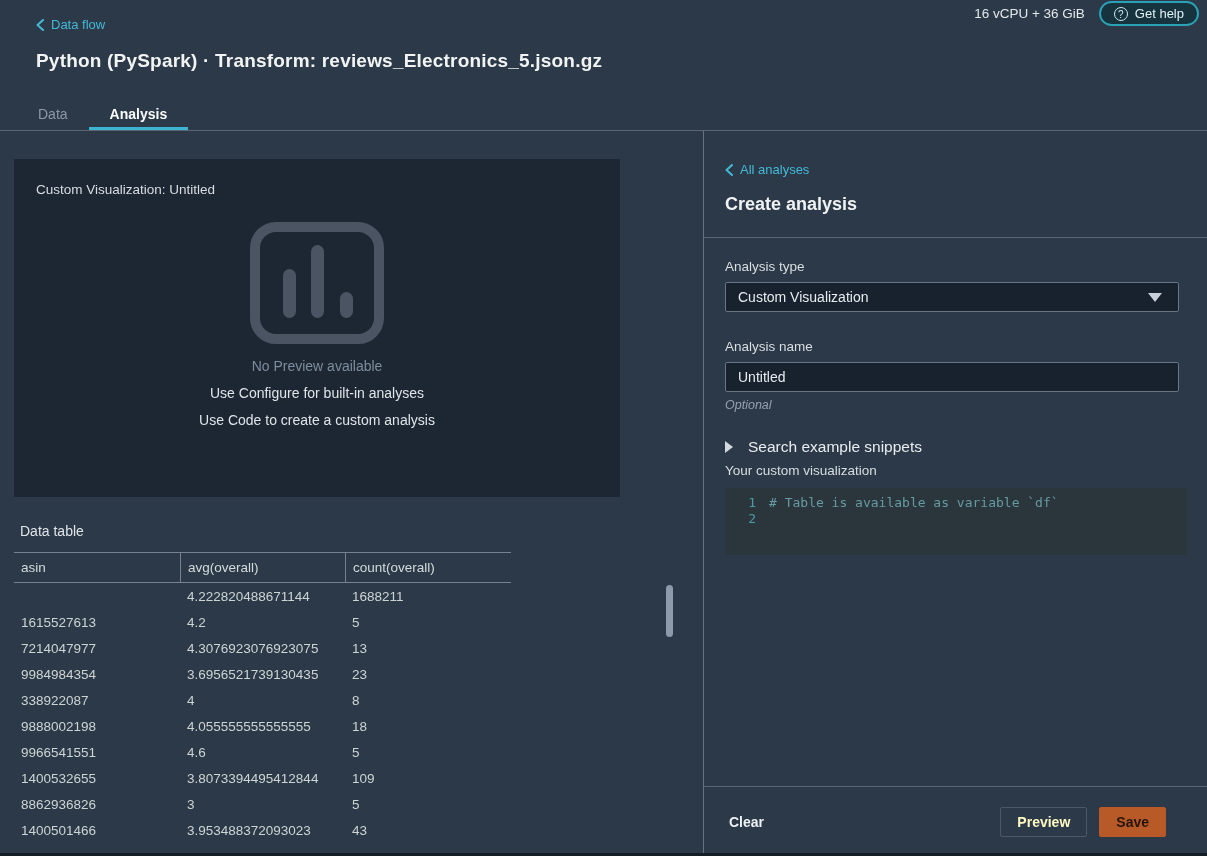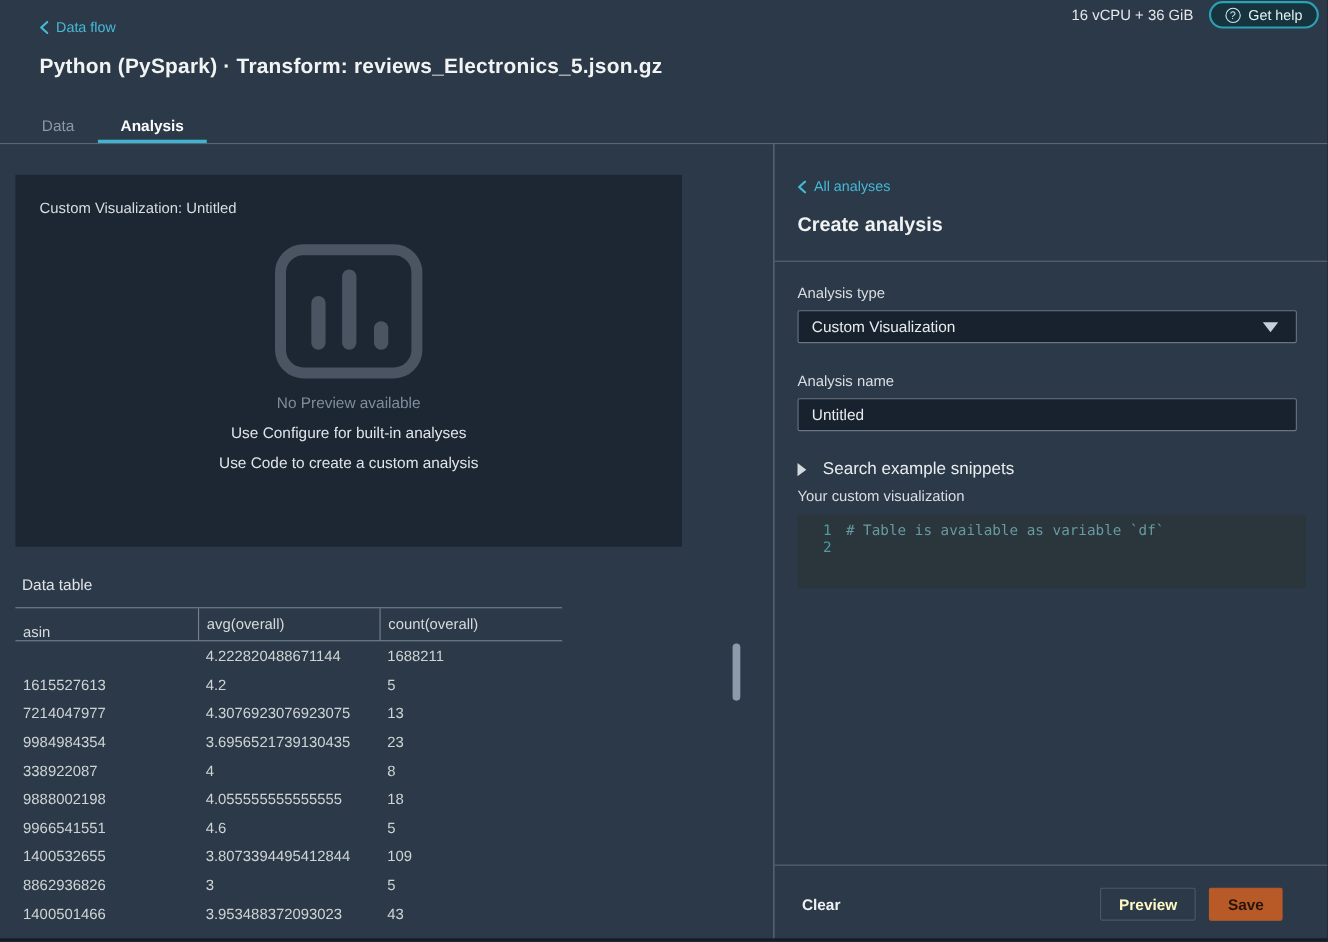--- a/index.html
+++ b/index.html
@@ -40,21 +40,21 @@
   .chart-icon { position:relative; width:134px; height:122px; border:10px solid #4a5462; border-radius:26px; }
   .chart-icon .bar { position:absolute; width:13px; background:#4a5462; border-radius:7px; bottom:16px; }
   .chart-icon .b1 { left:23px; height:49px; }
   .chart-icon .b2 { left:51px; height:73px; }
   .chart-icon .b3 { left:80px; height:26px; }
   .nopreview { margin-top:14px; font-size:14px; color:#7f8c9c; }
   .hint { margin-top:11px; font-size:14px; color:#dfe4e8; }
   
   .dt-label { position:absolute; left:20px; top:392px; font-size:14px; color:#dfe4e8; }
   .dtable { position:absolute; left:14px; top:421px; width:497px; font-size:13.5px; }
-  .thead { display:flex; height:31px; border-top:1px solid #77828f; border-bottom:1px solid #77828f; align-items:flex-end; color:#d5dbdb; }
+  .thead { display:flex; height:31px; border-top:1px solid #77828f; border-bottom:1px solid #77828f; align-items:center; color:#d5dbdb; }
   .th, .td { padding-left:7px; overflow:hidden; white-space:nowrap; }
   .c0 { width:166px; } .c1 { width:165px; } .c2 { width:166px; }
   .thead .c1, .thead .c2 { border-left:1px solid #77828f; height:100%; display:flex; align-items:center; }
   .trow { display:flex; height:26px; align-items:center; color:#cdd4d4; }
   .scroll-thumb { position:absolute; left:666px; top:454px; width:7px; height:52px; border-radius:4px; background:#8d9aab; cursor:grab; }
   
   .rp-header { padding:31px 28px 0 21px; border-bottom:1px solid #5b6673; height:107px; }
   .back-link { display:flex; align-items:center; gap:7px; color:#44b9d6; font-size:13px; cursor:pointer; }
   .rp-title { margin-top:17px; font-size:18px; font-weight:600; color:#f0f2f3; }
   .rp-body { padding:21px 28px 0 21px; }
@@ -223,20 +223,21 @@
       <div class="rp-body">
         <div class="field-label">Analysis type</div>
         <div class="select">
           <span>Custom Visualization</span>
           <span class="caret"></span>
         </div>
 
         <div class="gap27"></div>
         <div class="field-label">Analysis name</div>
         <input class="textinput" type="text" value="Untitled" style="">
+        <div class="optional">Optional</div>
 
         <div class="snippets">
           <span class="tri-right"></span>
           <span class="snippets-label">Search example snippets</span>
         </div>
         <div class="viz-label">Your custom visualization</div>
 
         <div class="editor">
 
             <div class="eline">

